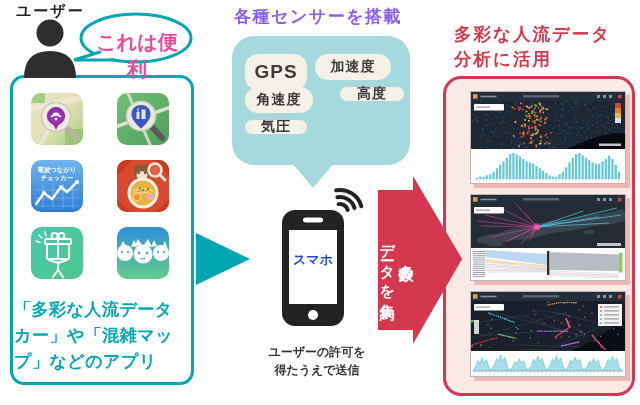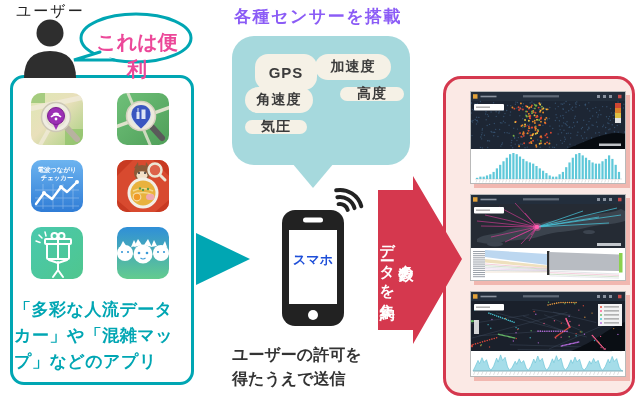--- a/index.html
+++ b/index.html
@@ -1,45 +1,45 @@
 <!DOCTYPE html>
 <html><head>
 <meta charset="utf-8">
 <style>
   html,body{margin:0;padding:0;background:#fff;}
   .stage{position:relative;width:640px;height:405px;background:#fff;overflow:hidden;
          font-family:"Liberation Sans","DejaVu Sans",sans-serif;}
   .abs{position:absolute;}
   
-  .user-label{left:16px;top:2px;font-size:15px;font-weight:400;color:#222;letter-spacing:2px;}
+  .user-label{left:16px;top:2px;font-size:15px;font-weight:700;color:#222;letter-spacing:2px;}
   .bubble-text{left:96px;top:29px;width:82px;text-align:center;font-size:20px;font-weight:800;color:#ec4899;}
   .teal-box{left:10px;top:75px;width:184px;height:310px;border:3px solid #00a6b3;border-radius:14px;background:#fff;box-sizing:border-box;}
   .app{position:absolute;width:52px;height:52px;border-radius:10px;overflow:hidden;}
   #app1{left:31px;top:93px;background:linear-gradient(135deg,#dde8b4,#e9e0bb 45%,#a6d07f);}
   #app2{left:117px;top:93px;background:linear-gradient(135deg,#6fc079,#4f9f59);}
   #app3{left:31px;top:160px;background:linear-gradient(180deg,#6db4f0,#2f7cd6);}
   #app4{left:117px;top:160px;background:#d84a2f;}
   #app5{left:31px;top:227px;background:linear-gradient(135deg,#49c9ae,#4fc68e);}
   #app6{left:117px;top:227px;background:linear-gradient(180deg,#2f8fd8,#63cc8e);}
   .app svg{display:block;width:100%;height:100%;}
   .left-caption{left:14px;top:297px;width:176px;font-size:17px;font-weight:800;color:#00a6b3;line-height:1.52;letter-spacing:.5px;}
   .left-caption span{display:block;}
   
   .sensors-title{left:234px;top:5px;font-size:17px;font-weight:800;color:#8b5cf6;letter-spacing:1.5px;}
   .sensor-bubble{left:232px;top:36px;width:178px;height:129px;background:#a6d9dd;border-radius:22px;}
   .sensor-tail{left:292px;top:163px;width:0;height:0;border-left:21px solid transparent;border-right:21px solid transparent;border-top:25px solid #a6d9dd;}
   .pill{position:absolute;background:#f5f1e6;border-radius:13px;display:flex;align-items:center;justify-content:center;
         font-weight:800;color:#3b3b3b;font-size:14px;letter-spacing:1px;}
-  #pill-0{left:255px;top:54px;width:62px;height:36px;font-size:15px;}
+  #pill-0{left:245px;top:54px;width:62px;height:36px;font-size:19px;}
   #pill-1{left:315px;top:54px;width:76px;height:26px;}
   #pill-2{left:245px;top:87px;width:68px;height:26px;}
   #pill-3{left:340px;top:87px;width:64px;height:14px;}
   #pill-4{left:245px;top:120px;width:62px;height:14px;}
   .phone-label{left:289px;top:251px;width:48px;text-align:center;font-size:13px;font-weight:700;color:#1d4ed8;}
-  .send-caption{left:232px;top:343px;width:170px;text-align:left;font-size:16px;font-weight:800;color:#333;line-height:1.5;}
+  .send-caption{left:232px;top:343px;width:170px;text-align:center;font-size:12px;font-weight:800;color:#333;line-height:1.5;}
   .send-caption span{display:block;}
   
   .agg-text{left:377px;top:196px;width:38px;height:138px;writing-mode:vertical-rl;color:#fff;
             font-size:15px;font-weight:800;line-height:1.25;letter-spacing:2px;text-align:center;}
   .agg-text span{display:block;}
   
   .right-title{left:454px;top:22px;font-size:17.5px;font-weight:800;color:#d5384e;letter-spacing:2px;line-height:1.42;}
   .right-title span{display:block;}
   .red-box{left:443px;top:76px;width:192px;height:320px;border:3px solid #d5384e;border-radius:18px;background:#fbe9e5;box-sizing:border-box;}
   .shot{position:absolute;left:470px;width:156px;background:#fff;border:1px solid #b9b9b9;box-sizing:border-box;box-shadow:4px 4px 0 #f1b7b0;}
@@ -219,20 +219,24 @@
       <path d="M87.3,22.3 A22,22 0 0 0 62.2,6.3"></path>
     </g>
   </svg>
   <div class="abs phone-label">スマホ</div>
 
   <div class="abs send-caption">
     <span>ユーザーの許可を</span>
     <span>得たうえで送信</span>
   </div>
 
+  <div class="abs right-title">
+    <span>多彩な人流データ</span>
+    <span>分析に活用</span>
+  </div>
   <div class="abs red-box"></div>
 
   <div class="shot" id="shot1">
     <svg id="shot1-svg" viewBox="0 0 154 91" preserveAspectRatio="none">
         <rect x="0" y="0" width="154" height="9" fill="#232e3c"></rect>
         <rect x="2" y="2.2" width="4.5" height="4.5" fill="#e2a23b"></rect>
         <rect x="9.5" y="3.7" width="16" height="1.6" fill="#8a93a0"></rect>
         <rect x="52" y="3.2" width="36" height="2.2" fill="#5f6977"></rect>
         <rect x="126" y="3" width="3" height="3" fill="#8a93a0"></rect>
         <rect x="132" y="3" width="3" height="3" fill="#8a93a0"></rect>

